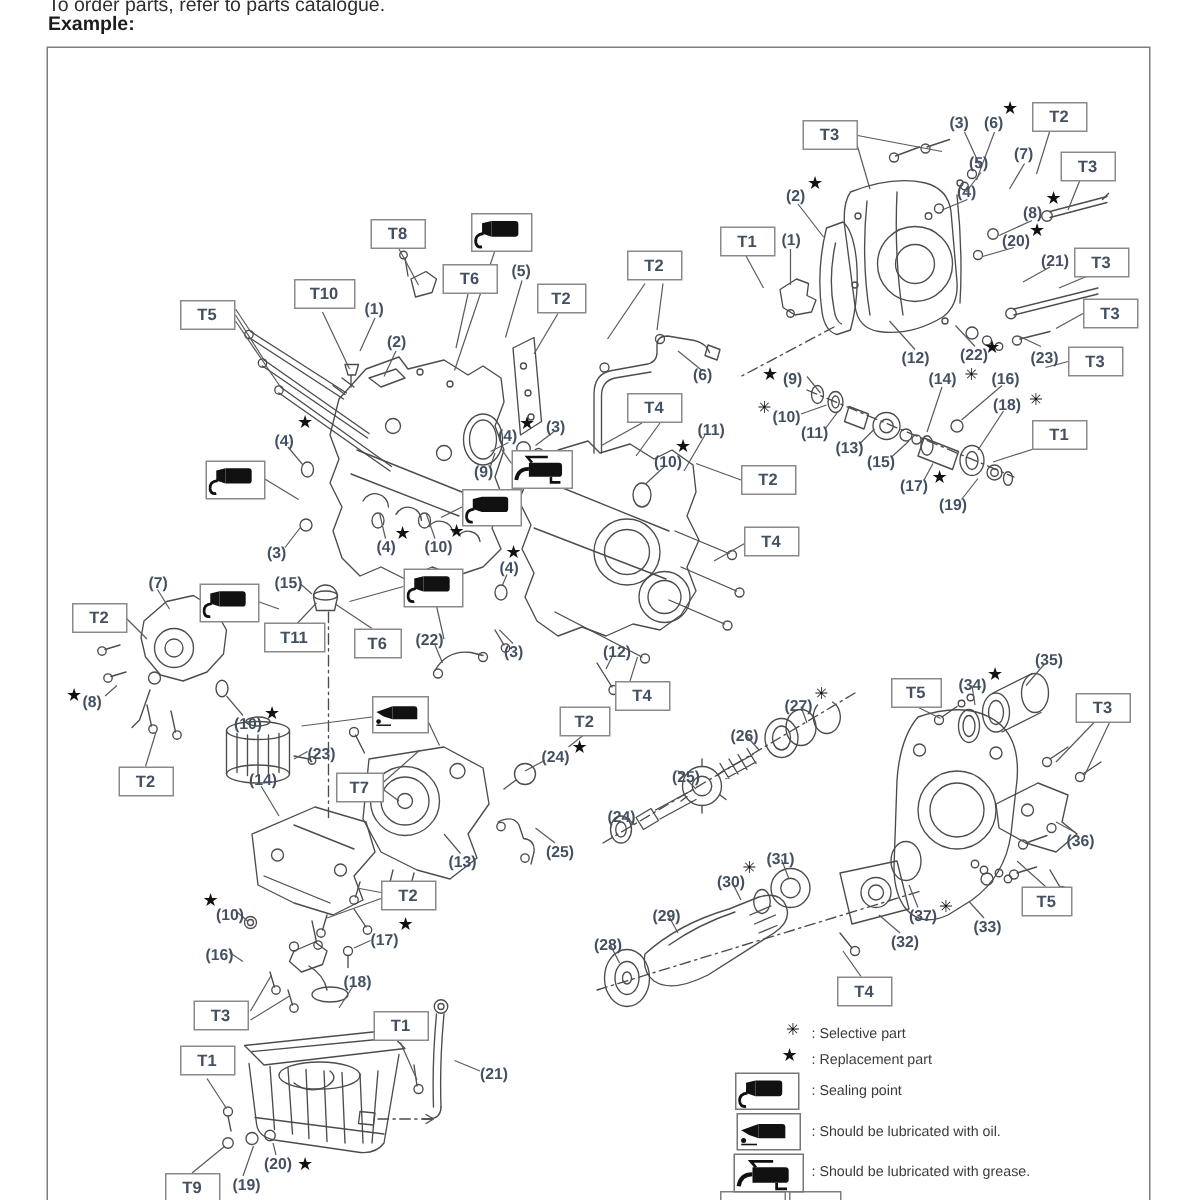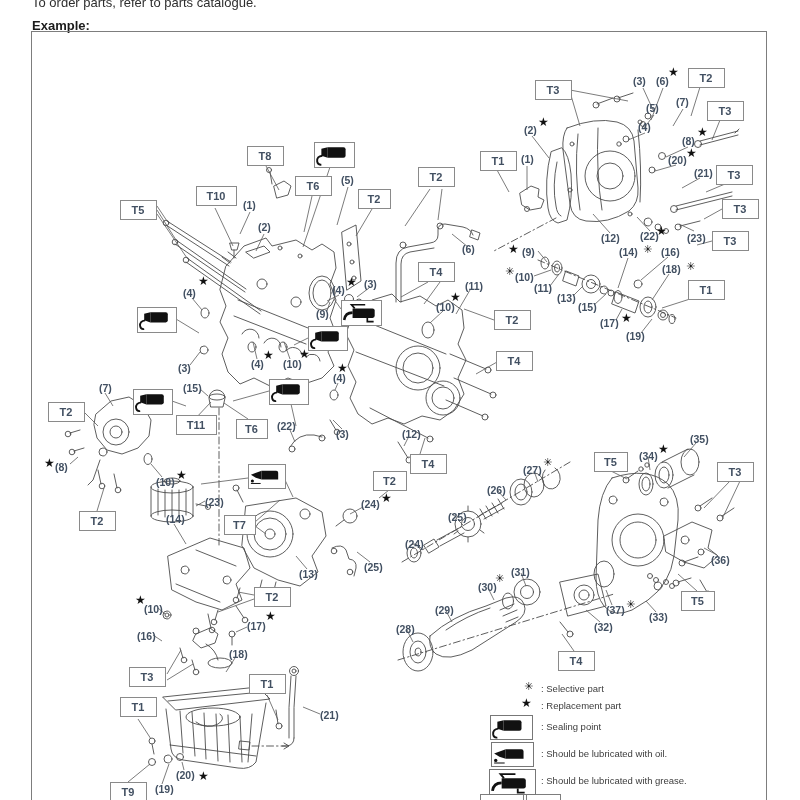--- a/index.html
+++ b/index.html
@@ -1,19 +1,19 @@
 <!DOCTYPE html>
 <html><head>
 <meta charset="utf-8">
 <style>
   html,body{margin:0;padding:0;width:800px;height:800px;background:#fff;overflow:hidden;position:relative;
     font-family:"Liberation Sans",sans-serif;}
   .hdr{position:absolute;left:32px;color:#2e2e2e;font-size:13px;}
   .l1{top:-5px;}
-  .l2{top:18px;font-weight:bold;color:#1c1c1c;}
+  .l2{top:8px;font-weight:bold;color:#1c1c1c;}
   svg{position:absolute;left:0;top:0;}
   .art{stroke:#4c4c4c;fill:none;stroke-width:.9;stroke-linecap:round;stroke-linejoin:round;}
   .dd{stroke-dasharray:7,3,1.5,3;}
   .co{font:bold 10.5px "Liberation Sans",sans-serif;fill:#425062;}
   .tl{font:bold 11px "Liberation Sans",sans-serif;fill:#425062;}
   .st{font:12px "DejaVu Sans",sans-serif;fill:#111;}
   .ast{font:bold 11px "DejaVu Sans",sans-serif;fill:#111;}
   .lg{font:9.5px "Liberation Sans",sans-serif;fill:#3c3c3c;}
 </style>
 </head>

